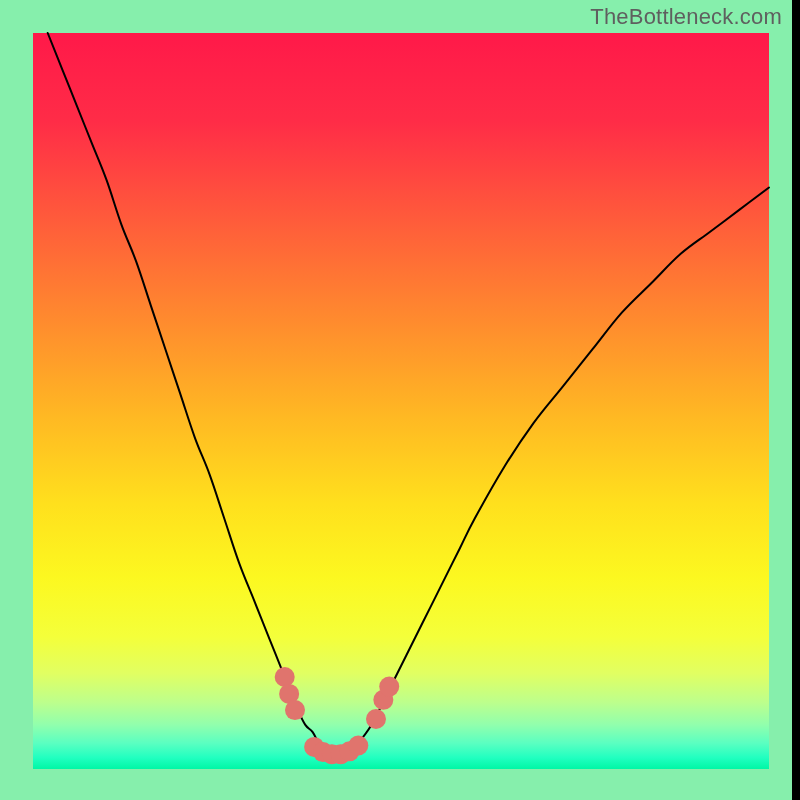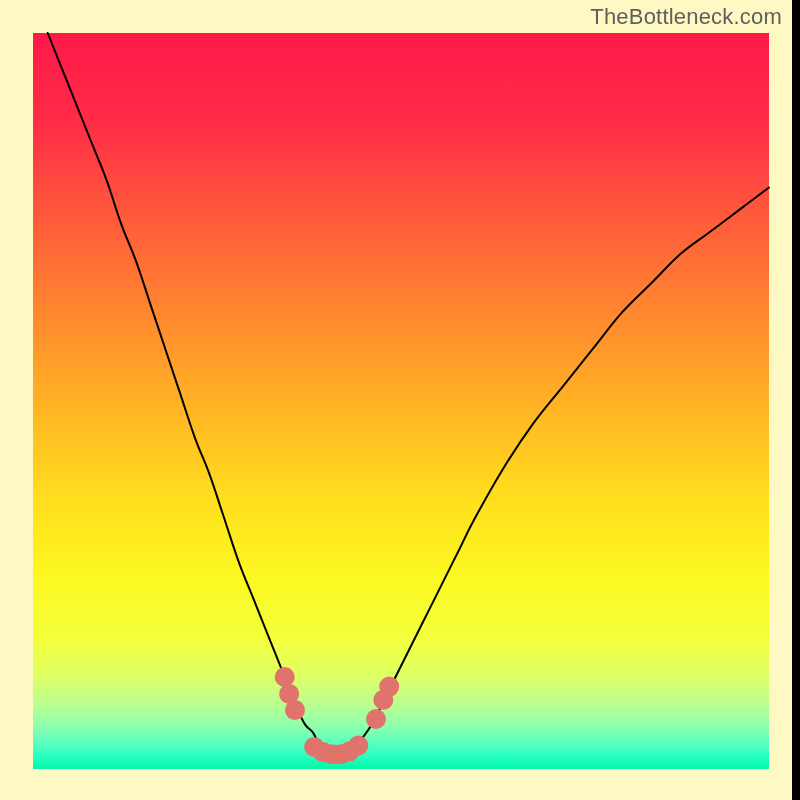--- a/index.html
+++ b/index.html
@@ -1,21 +1,21 @@
 <!DOCTYPE html>
 <html><head>
 <meta charset="utf-8">
 <style>
   * { margin: 0; padding: 0; box-sizing: border-box; }
   html, body { width: 800px; height: 800px; overflow: hidden; background: #000; }
   .stage {
     position: relative;
     width: 792px;
     height: 800px;
-    background: #fef9c3;
+    background: #86efac;
   }
   .watermark {
     position: absolute;
     top: 4px;
     right: 10px;
     color: #5f5f5f;
     font-family: Arial, Helvetica, sans-serif;
     font-size: 22px;
     letter-spacing: 0.2px;
     font-weight: 400;

